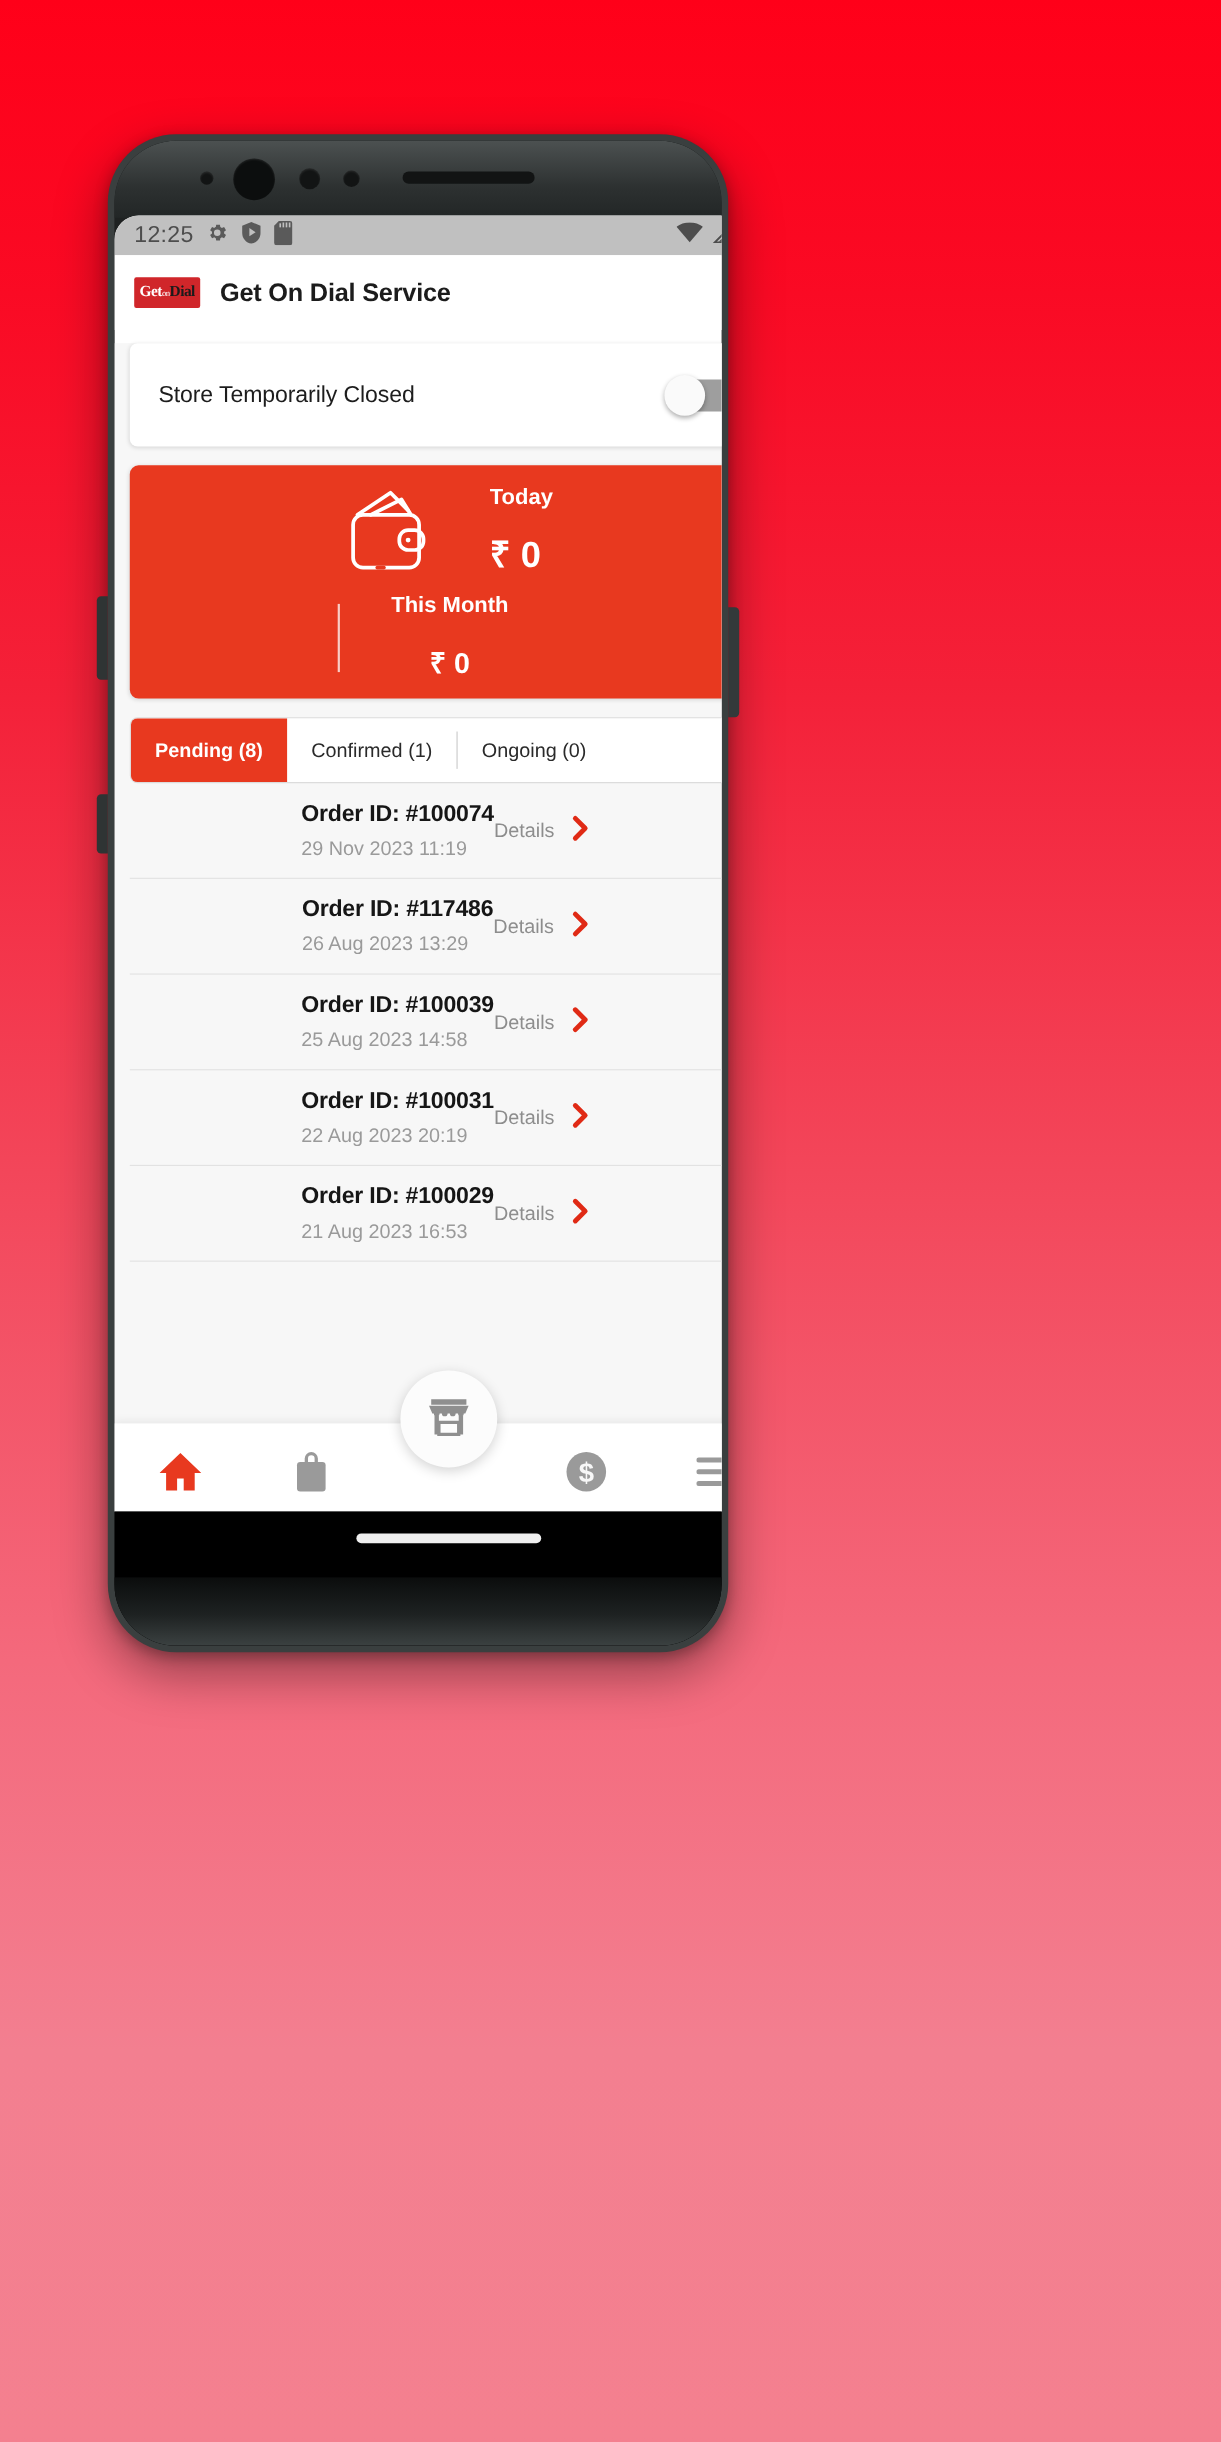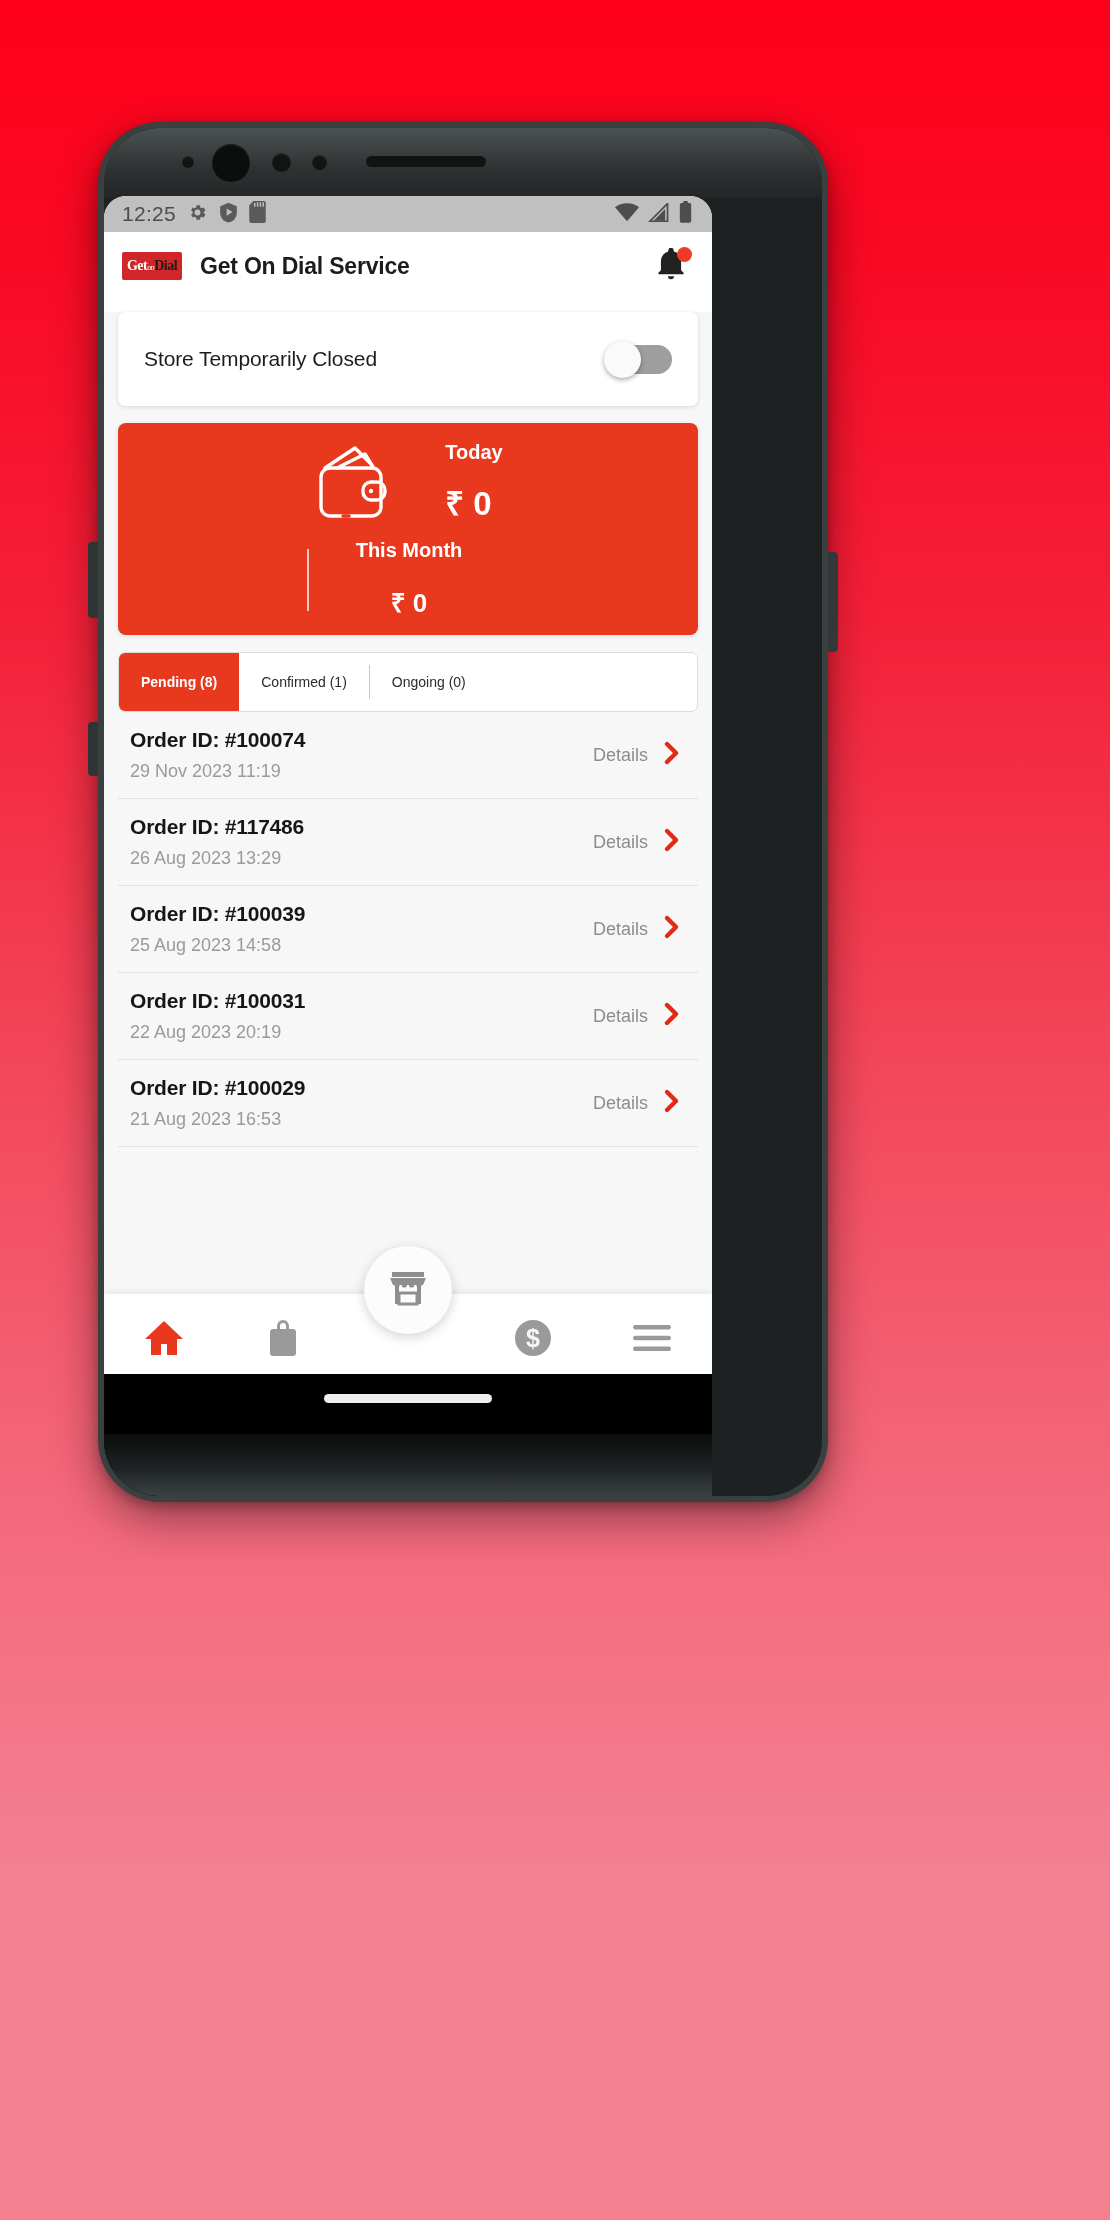--- a/index.html
+++ b/index.html
@@ -14,21 +14,21 @@
         #F4697C 68%,
         #F37F90 84%,
         #F4808F 100%);
     position:relative;
   }
 
   
   .device {
     position:absolute;
     left:98px; top:122px;
-    width:730px; height:1380px;
+    width:564px; height:1380px;
     border-radius:62px;
     background:#3a3f3f;
     box-shadow: 0 18px 46px rgba(0,0,0,.40), 0 4px 12px rgba(0,0,0,.25);
     padding:6px;
   }
   .device-inner {
     position:absolute;
     left:6px; top:6px; right:6px; bottom:6px;
     border-radius:56px;
     background:#1e2121;
@@ -140,28 +140,28 @@
   .wb-val { font-size:26px; font-weight:bold; margin-top:22px; }
   .wb-divider { width:2px; height:62px; background:rgba(255,255,255,.75); }
 
   
   .tabs-card {
     margin:17px 14px 0 14px; height:60px; background:#fff;
     border:1px solid #dcdcdc; border-radius:7px;
     display:flex; align-items:stretch; overflow:hidden;
   }
   .tab { display:flex; align-items:center; justify-content:center;
-         padding:0 22px; font-size:14px; color:#2a2a2a; position:relative; }
+         padding:0 22px; font-size:18px; color:#2a2a2a; position:relative; }
   .tab.active { background:#e8391f; color:#fff; font-weight:bold; }
   .tab-sep { width:1px; background:#c9c9c9; margin:12px 0; }
 
   
   .order-list { margin:0 14px; }
   .order-row {
-    display:flex; align-items:center; justify-content:space-between;
+    display:flex; align-items:center; justify-content:center;
     padding:16px 6px 16px 12px; min-height:83px;
     border-bottom:1px solid #e2e2e2;
   }
   .order-row:last-child { border-bottom:1px solid #e2e2e2; }
   .order-id { font-size:21px; font-weight:bold; color:#161616; letter-spacing:-.2px; }
   .order-date { font-size:18px; color:#9a9a9a; margin-top:9px; }
   .order-right { display:flex; align-items:center; gap:14px; padding-right:10px; }
   .details-txt { font-size:18px; color:#8d8d8d; }
 
   

